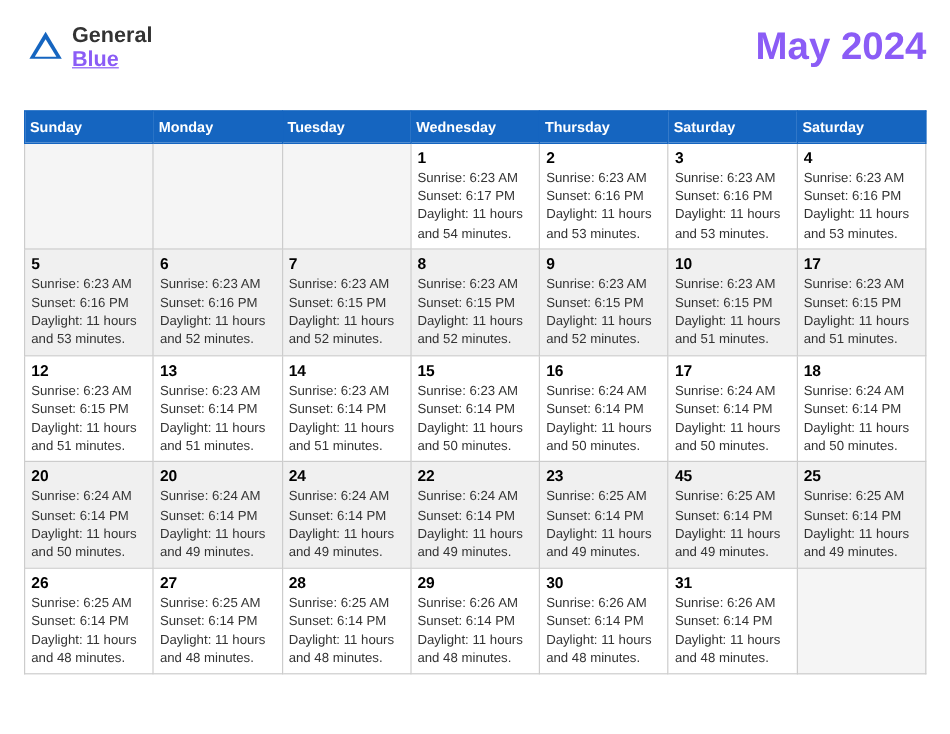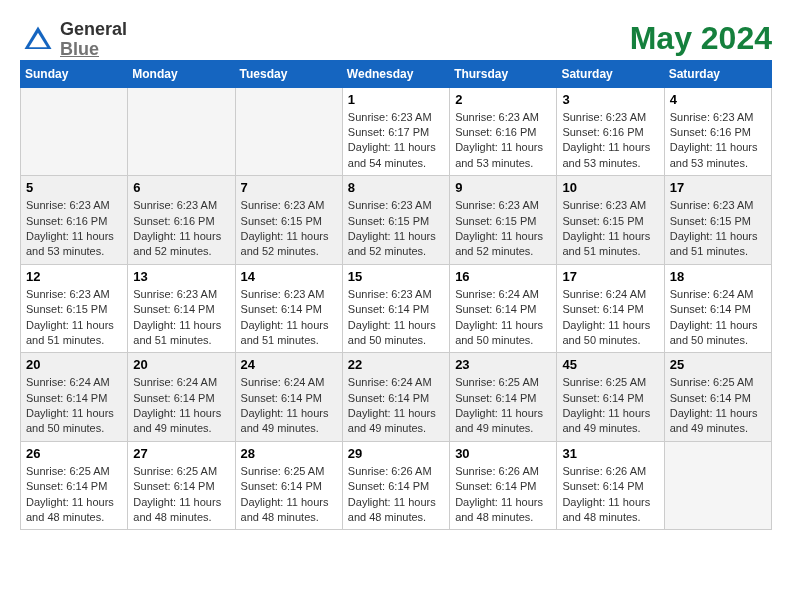--- a/index.html
+++ b/index.html
@@ -19,41 +19,42 @@
       display: flex;
       align-items: center;
       gap: 4px;
     }
     .logo-text {
       font-size: 18px;
       font-weight: bold;
       line-height: 1.1;
     }
     .logo-general { color: #333; }
-    .logo-blue { color: #737373; text-decoration: underline; }
+    .logo-blue { color: #8b5cf6; text-decoration: underline; }
     .logo-icon {
       width: 36px;
       height: 36px;
     }
     .title-block {
       text-align: right;
     }
     .month-year {
       font-size: 32px;
       font-weight: bold;
-      color: #15803d;
+      color: #8b5cf6;
     }
     .location {
       font-size: 16px;
       color: #333;
     }
     .calendar {
       width: 100%;
       border-collapse: collapse;
       font-size: 11px;
+      margin-top: 32px;
     }
     .calendar th {
       background: #1565c0;
       color: #fff;
       padding: 6px 4px;
       text-align: left;
       font-size: 12px;
       font-weight: bold;
       border: 1px solid #1565c0;
     }

